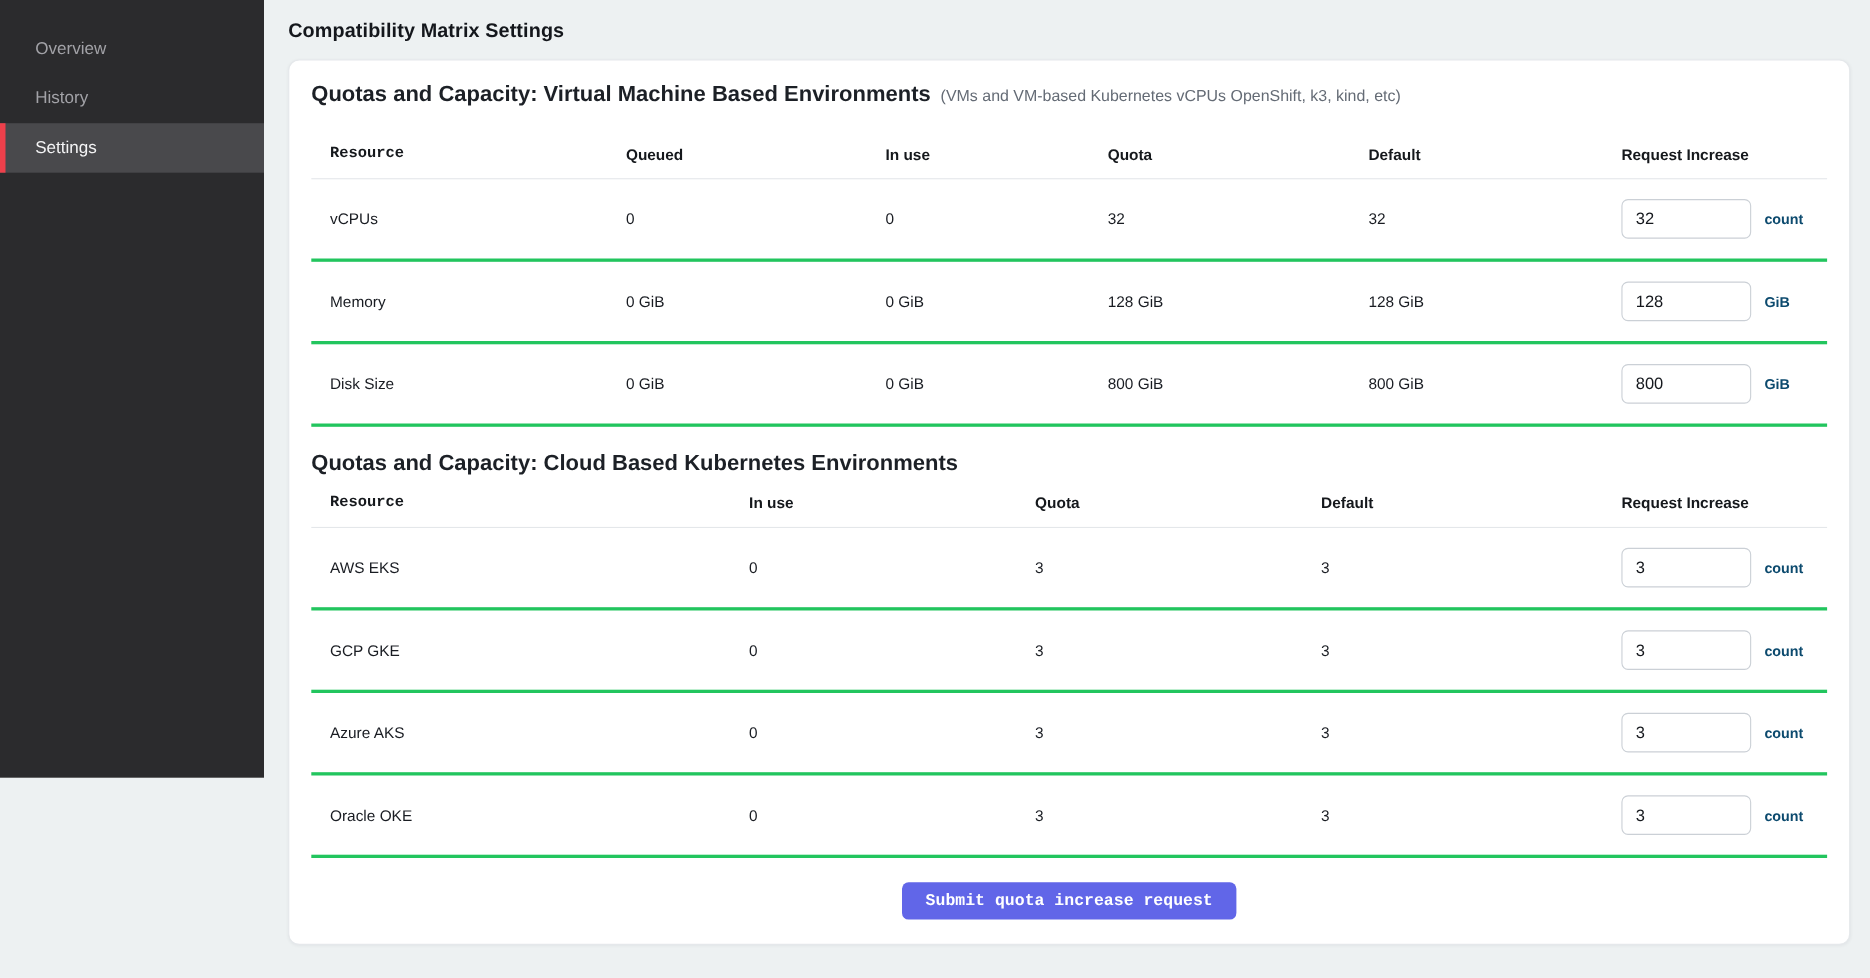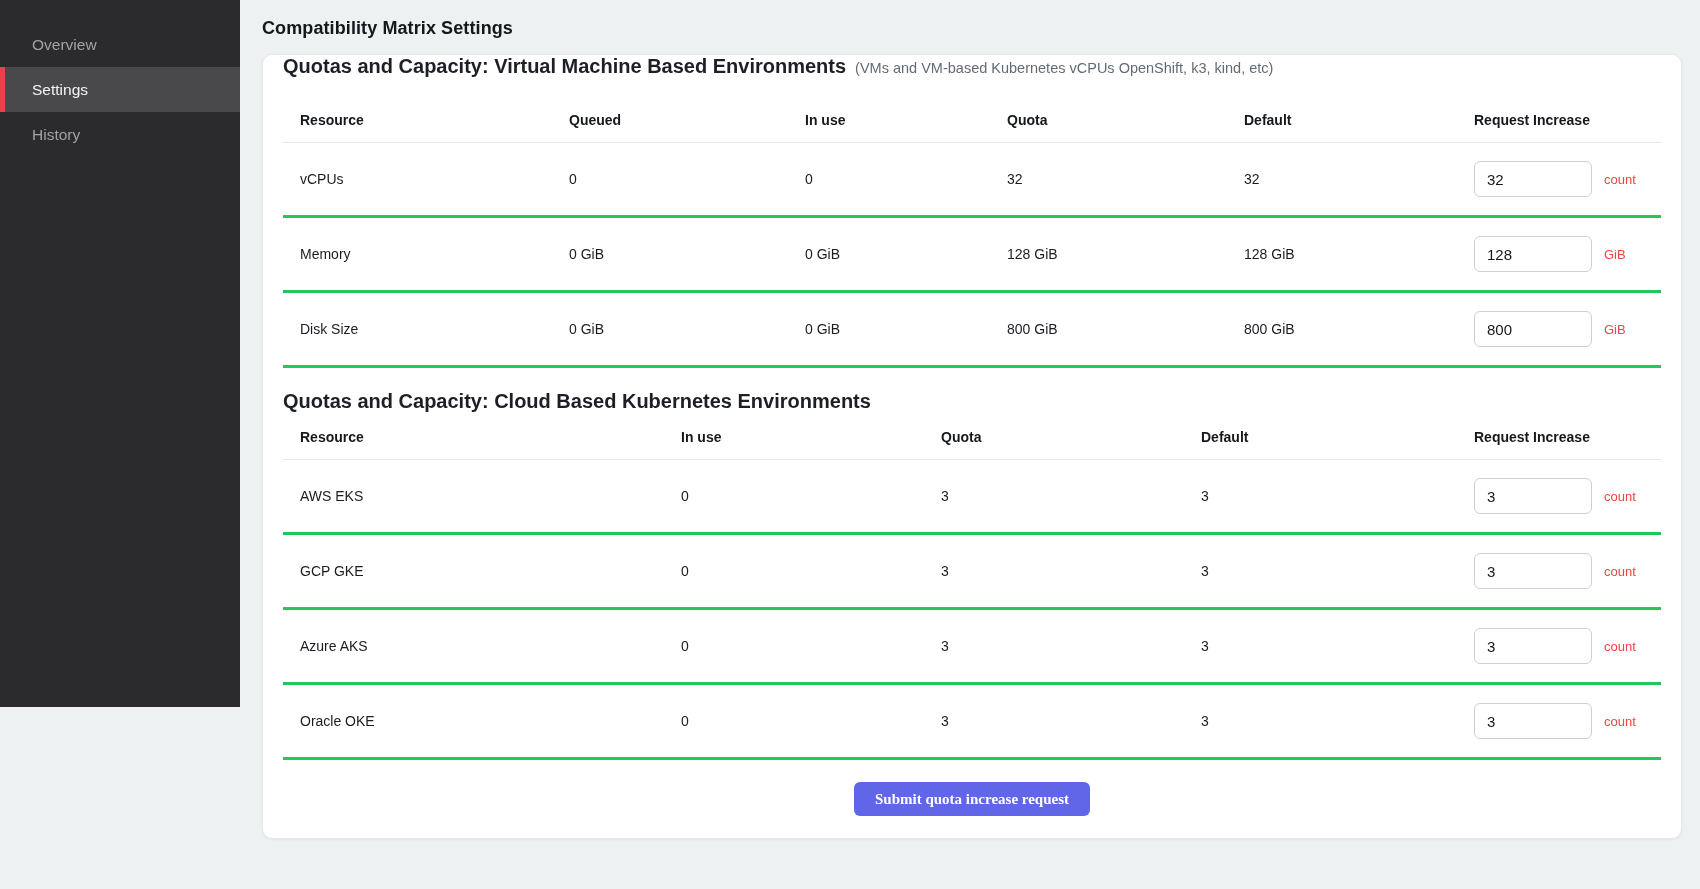--- a/index.html
+++ b/index.html
@@ -45,78 +45,78 @@
   .card {
     margin-top: 15px;
     width: 1420px;
     background: #ffffff;
     border: 1px solid #e5e8eb;
     border-radius: 10px;
     box-shadow: 0 1px 3px rgba(16,24,40,.05);
     padding: 0 20px 22px 20px;
   }
 
-  .section-head { display: flex; align-items: baseline; gap: 9px; }
+  .section-head { padding-top: 20px; display: flex; align-items: baseline; gap: 9px; }
   .section-head.second { padding-top: 22px; }
   .section-title { font-size: 20px; font-weight: 700; color: #1c2026; }
   .section-subtitle { font-size: 14.5px; font-weight: 400; color: #646b75; }
 
   
   .thead, .trow { display: grid; align-items: center; }
   .t-vm .thead, .t-vm .trow    { grid-template-columns: 286px 236px 202px 237px 230px 1fr; }
   .t-cloud .thead, .t-cloud .trow { grid-template-columns: 398px 260px 260px 273px 1fr; }
 
   .thead { padding: 34px 0 14px 0; border-bottom: 1px solid #e4e7ea; }
   .t-cloud .thead { padding-top: 16px; }
   .th {
     font-size: 14px;
     font-weight: 700;
     color: #15181c;
   }
   .trow { height: 75px; border-bottom: 3px solid #22c55e; }
   .td { font-size: 14px; color: #191c22; }
   .td.resource { font-weight: 500; padding-left: 17px; }
-  .th.first { padding-left: 17px; }
+  .th.first { padding-left: 17px; font-family: Liberation Mono, monospace; }
 
   .req-group { display: flex; align-items: center; gap: 12px; }
   .req-input {
     width: 118px;
     height: 36px;
     border: 1px solid #cbd0d6;
     border-radius: 6px;
     padding: 0 12px;
     font-size: 15px;
     color: #15181d;
     font-family: "Liberation Sans", "DejaVu Sans", sans-serif;
     background: #fff;
   }
-  .unit { font-size: 13px; color: #ef4444; }
+  .unit { font-size: 13px; color: #0c4a6e; font-weight: bold; }
 
   
   .submit-wrap { padding-top: 22px; display: flex; justify-content: center; }
   .submit-btn {
     background: #6166e8;
     color: #ffffff;
     border: none;
     border-radius: 6px;
     height: 34px;
     padding: 0 21px;
     font-size: 15px;
     font-weight: 700;
-    font-family: Liberation Serif, serif;
+    font-family: Liberation Mono, monospace;
     cursor: pointer;
   }
 </style>
 </head>
 <body>
 
 <nav class="sidebar">
     <div class="side-item">Overview</div>
+    <div class="side-item">History</div>
     <div class="side-item active">Settings</div>
-    <div class="side-item">History</div>
   </nav>
 
 <div class="main">
   <h1 class="page-title">Compatibility Matrix Settings</h1>
 
   <div class="card">
 
     <div class="section-head">
       <span class="section-title">Quotas and Capacity: Virtual Machine Based Environments</span>
       <span class="section-subtitle">(VMs and VM-based Kubernetes vCPUs OpenShift, k3, kind, etc)</span>

